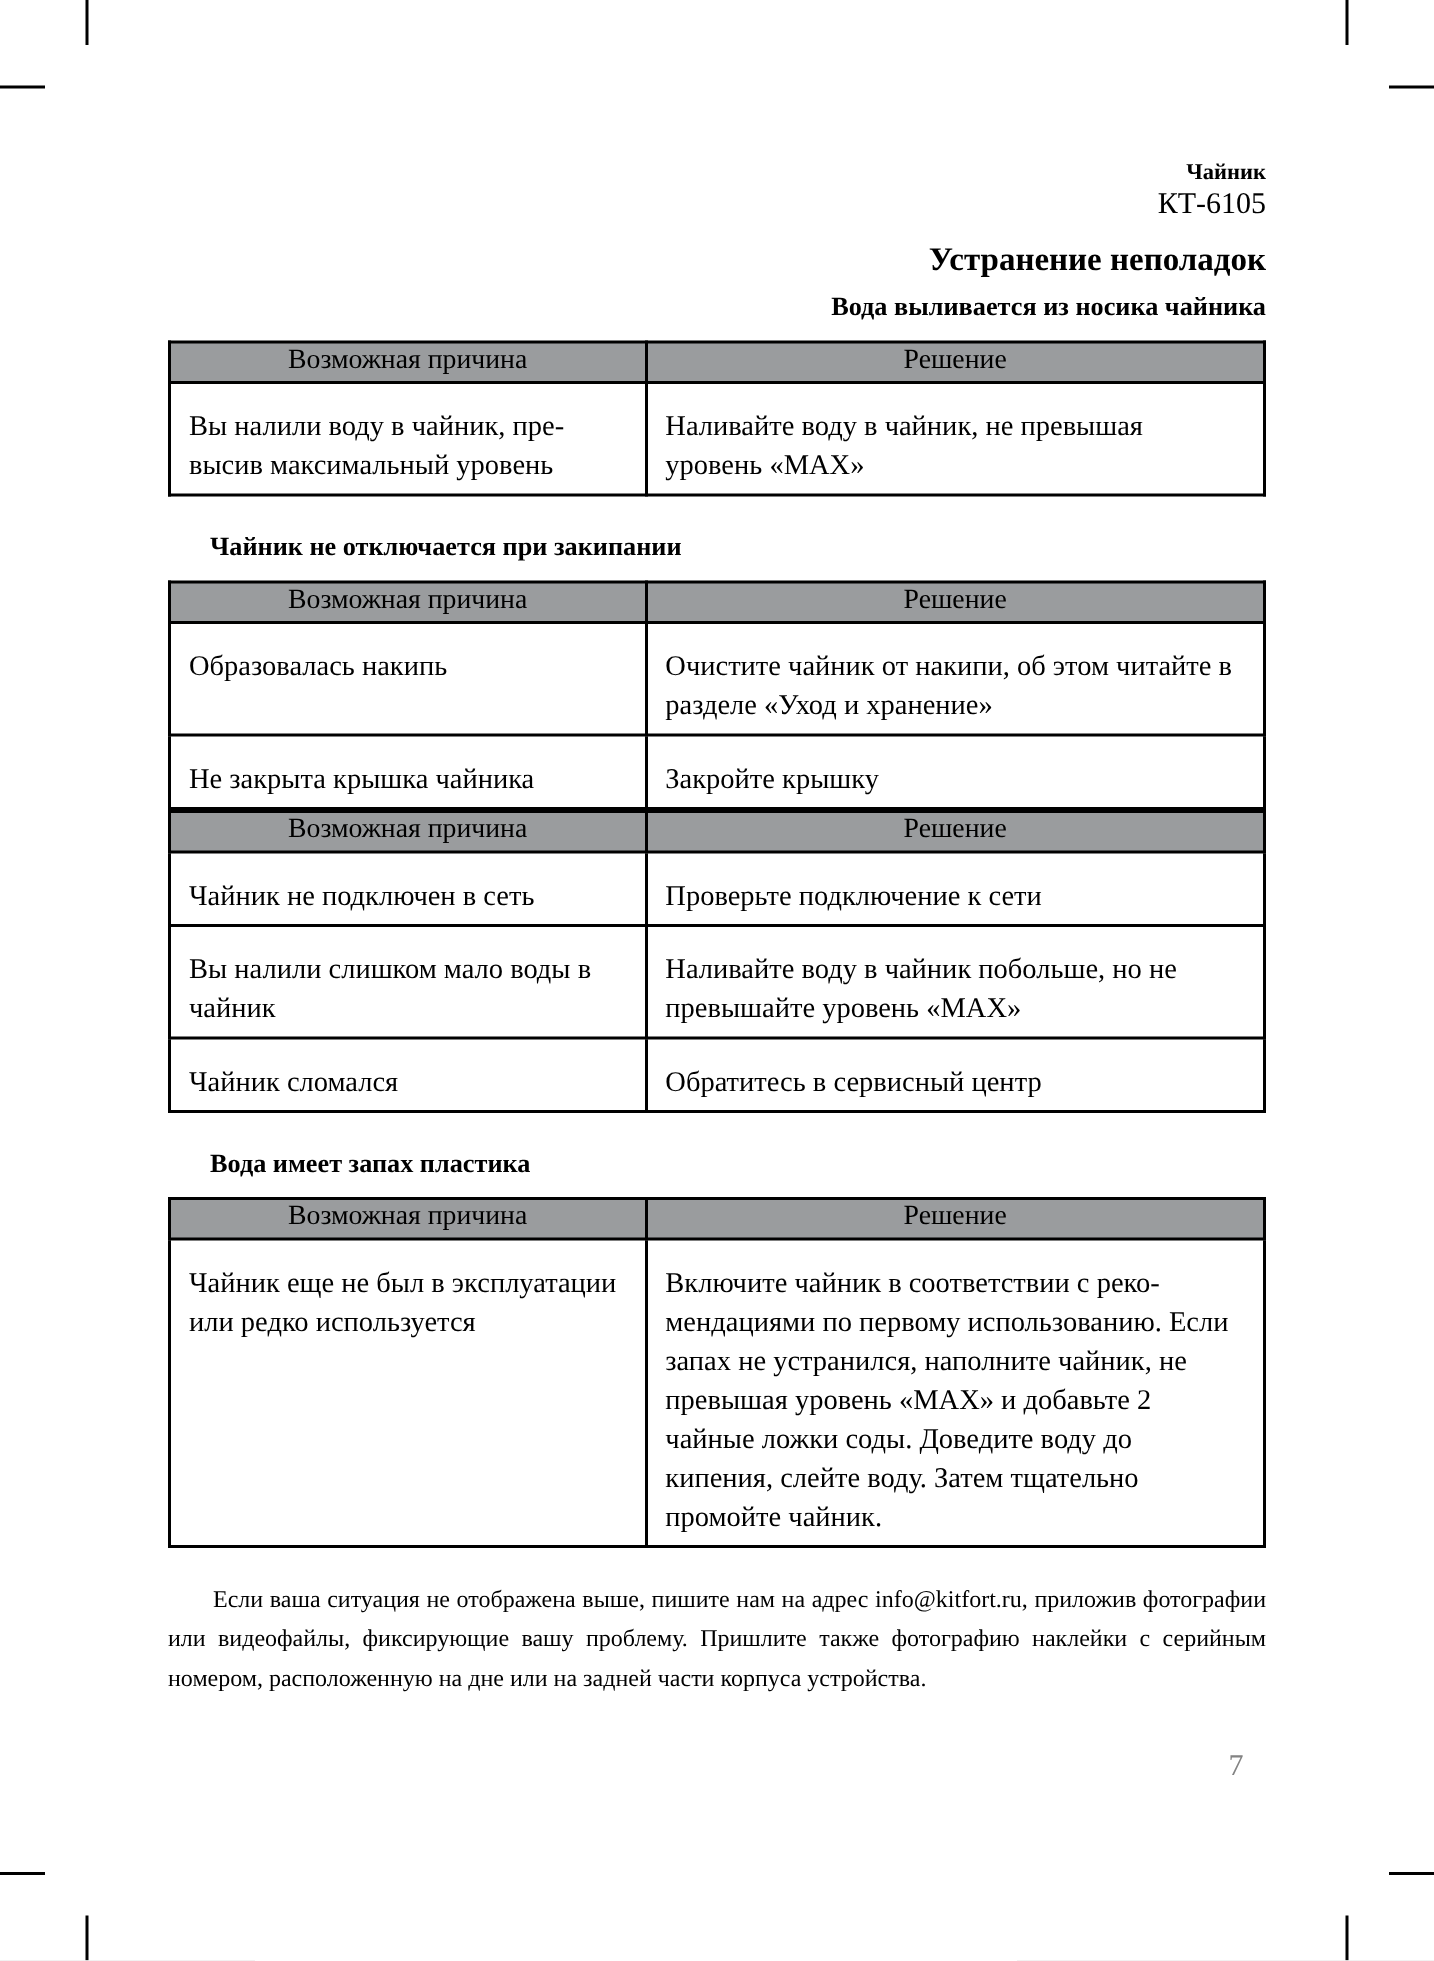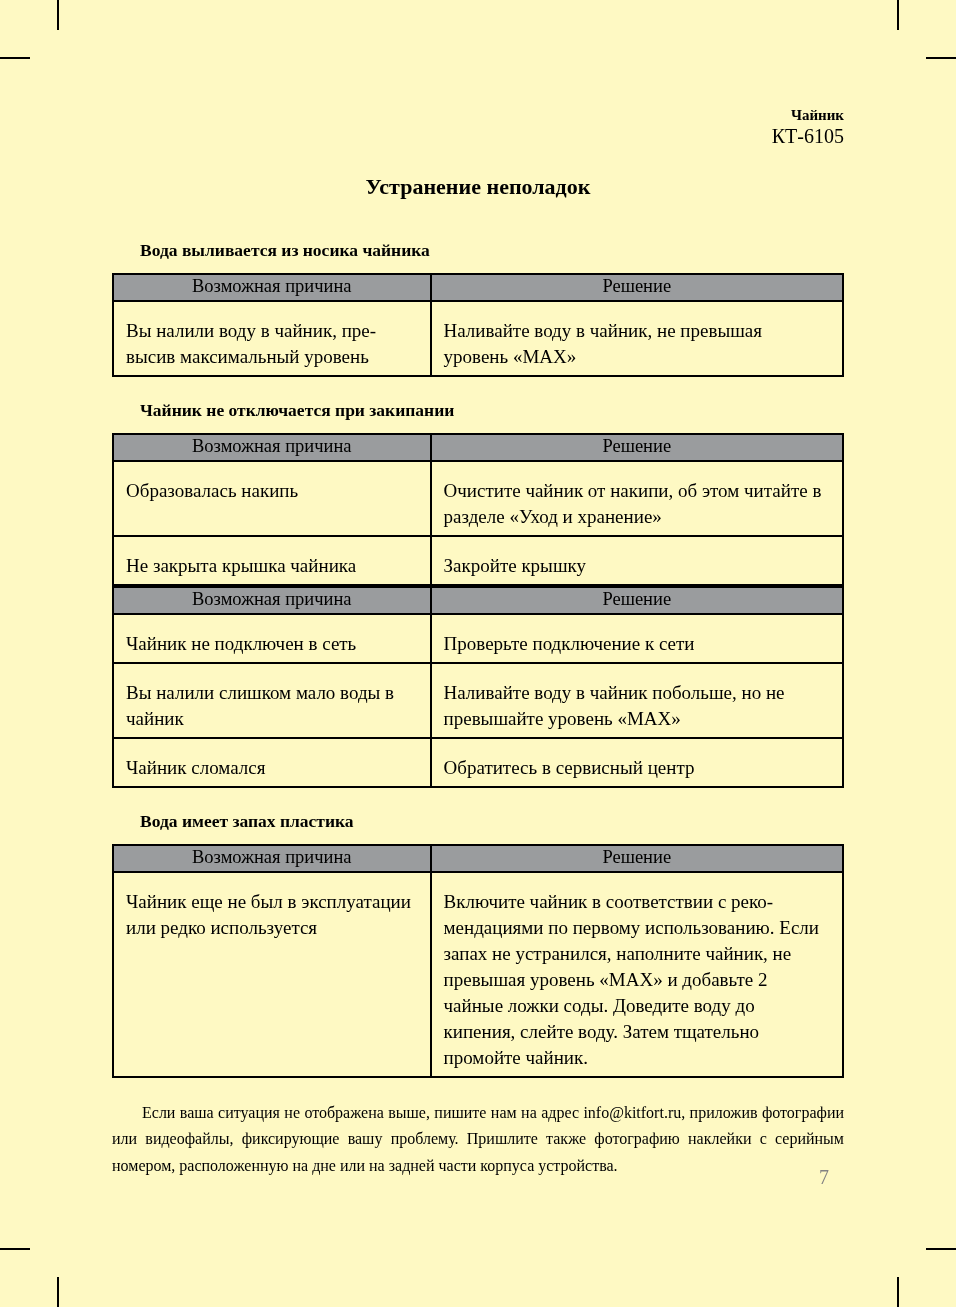--- a/index.html
+++ b/index.html
@@ -1,21 +1,21 @@
 <!DOCTYPE html>
 <html lang="ru"><head>
 <meta charset="utf-8">
 <style>
   * { margin: 0; padding: 0; box-sizing: border-box; }
   html, body { background: #e8e8e8; }
   .page {
     position: relative;
     width: 956px;
     height: 1307px;
-    background: #fef9c3;
+    background: #ffffff;
     font-family: "Liberation Serif", "DejaVu Serif", serif;
     color: #000000;
     overflow: hidden;
     margin: 0 auto;
   }
   
   .crop { position: absolute; background: #000; }
   .crop.v { width: 2px; height: 30px; }
   .crop.h { width: 30px; height: 2px; }
   .crop.tl-v { left: 57px; top: 0; }
@@ -31,32 +31,32 @@
     position: absolute;
     left: 112px;
     top: 106px;
     width: 732px;
   }
   .doc-header { text-align: right; line-height: 1.22; }
   .doc-header .product { font-weight: bold; font-size: 15px; }
   .doc-header .model { font-size: 20px; }
 
   .title {
-    text-align: center;
+    text-align: right;
     font-weight: bold;
     font-size: 22px;
-    margin-top: 25px;
+    margin-top: 11px;
   }
 
   .section-heading {
     font-weight: bold;
     font-size: 17.5px;
     margin: 23px 0 12px 28px;
   }
-  .section-heading.first { margin-top: 40px; }
+  .section-heading.first { margin-top: 8px; text-align: right; }
 
   table.trouble {
     width: 100%;
     border-collapse: collapse;
     table-layout: fixed;
   }
   table.trouble th, table.trouble td {
     border: 2px solid #000000;
   }
   table.trouble th {

